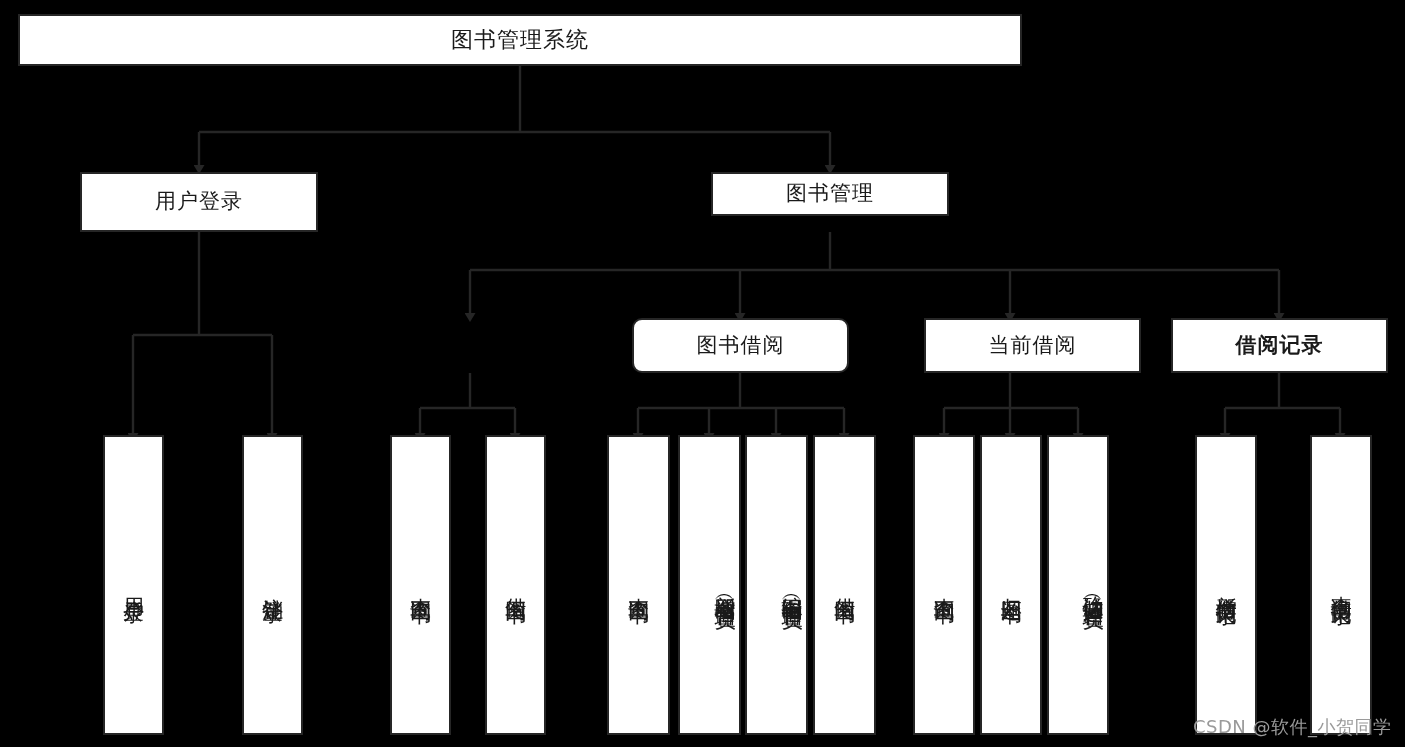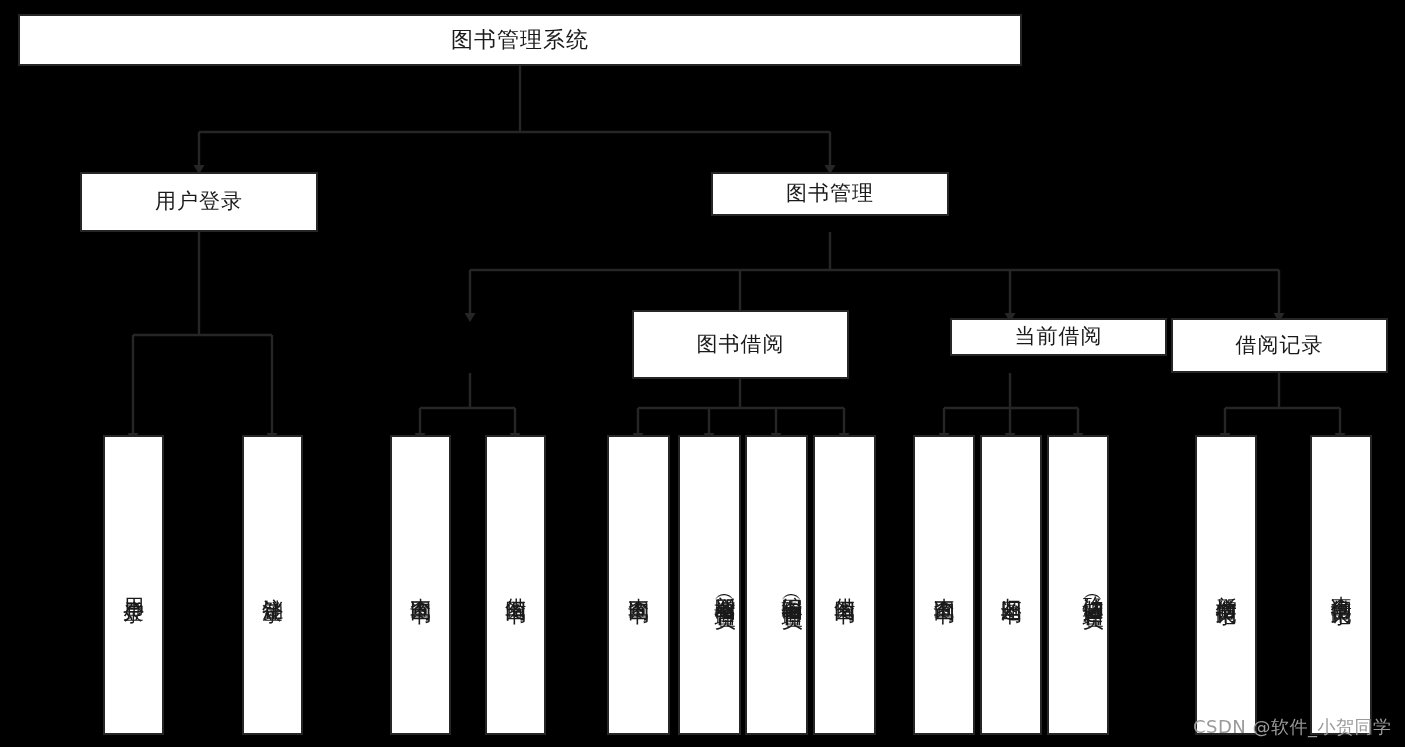--- a/index.html
+++ b/index.html
@@ -127,27 +127,27 @@
     <span>图书管理系统</span>
   </div>
 
   <div class="node node-h" style="left:80px; top:172px; width:238px; height:60px;">
     <span>用户登录</span>
   </div>
   <div class="node node-h" style="left:711px; top:172px; width:238px; height:44px;">
     <span>图书管理</span>
   </div>
 
-  <div class="node node-h" style="left:632px; top:310px; width:217px; height:69px;">
+  <div class="node node-h" style="left:632px; top:318px; width:217px; height:55px;border-radius:10px;">
     <span>图书借阅</span>
   </div>
-  <div class="node node-h" style="left:950px; top:318px; width:217px; height:38px;">
+  <div class="node node-h" style="left:924px; top:318px; width:217px; height:55px;">
     <span>当前借阅</span>
   </div>
-  <div class="node node-h" style="left:1171px; top:318px; width:217px; height:55px;">
+  <div class="node node-h" style="left:1171px; top:318px; width:217px; height:55px;font-weight:bold;">
     <span>借阅记录</span>
   </div>
 
   <div class="node node-v align-mid" style="left:103px; top:435px; width:61px; height:300px;">
     <span>用户登录</span>
   </div>
   <div class="node node-v align-mid" style="left:242px; top:435px; width:61px; height:300px;">
     <span>注销登录</span>
   </div>
 

